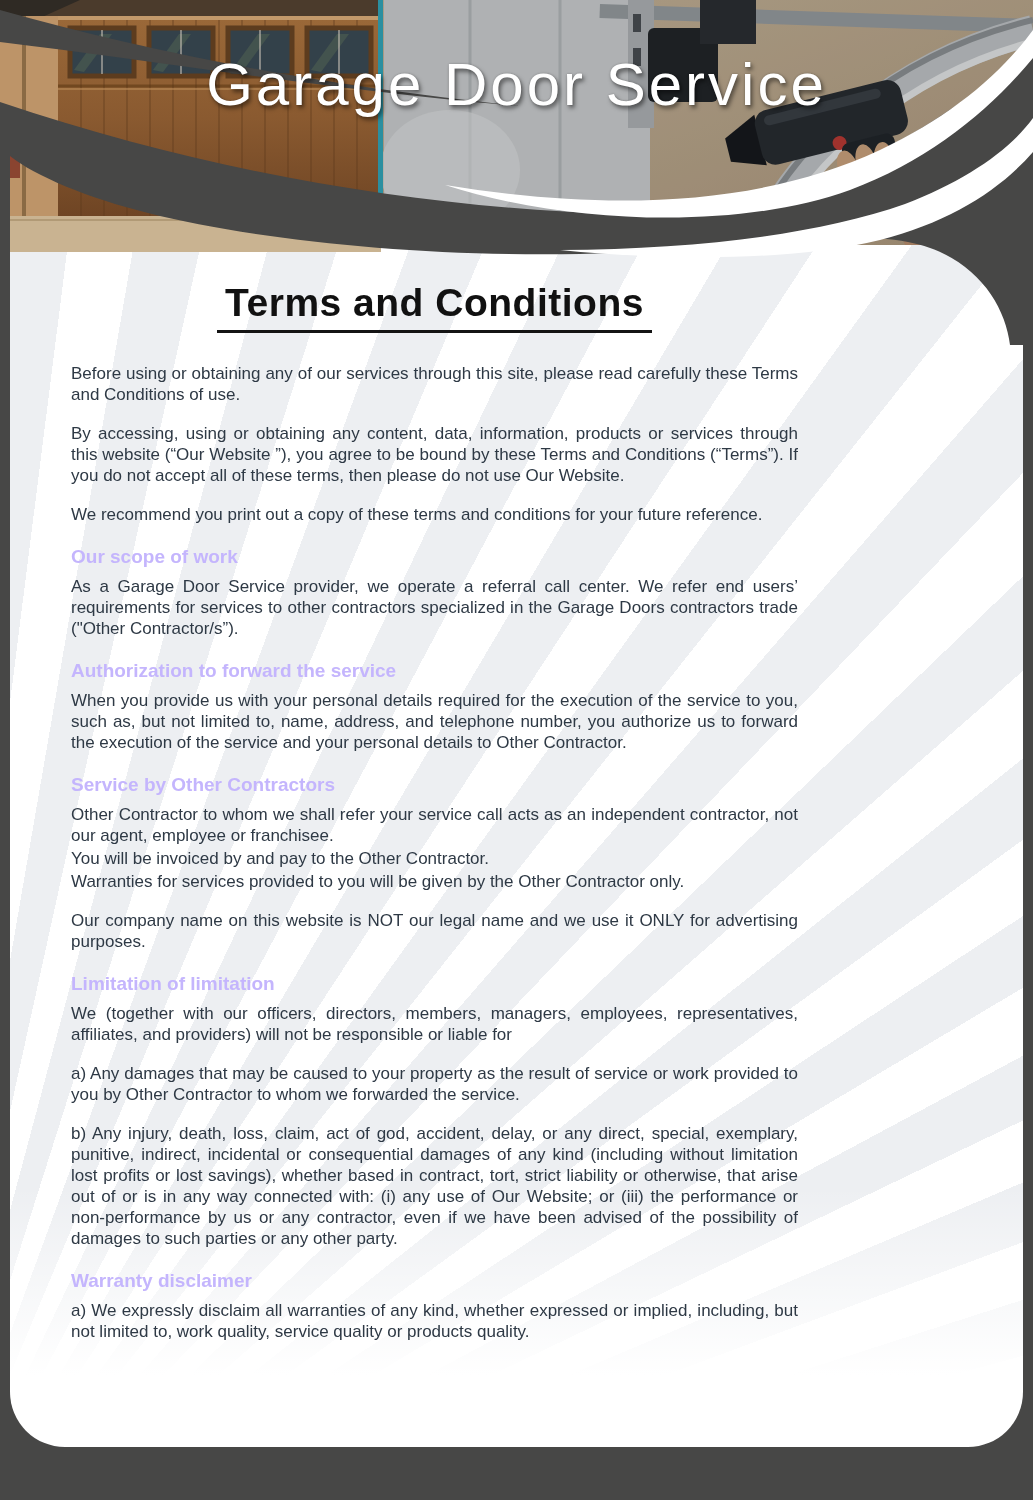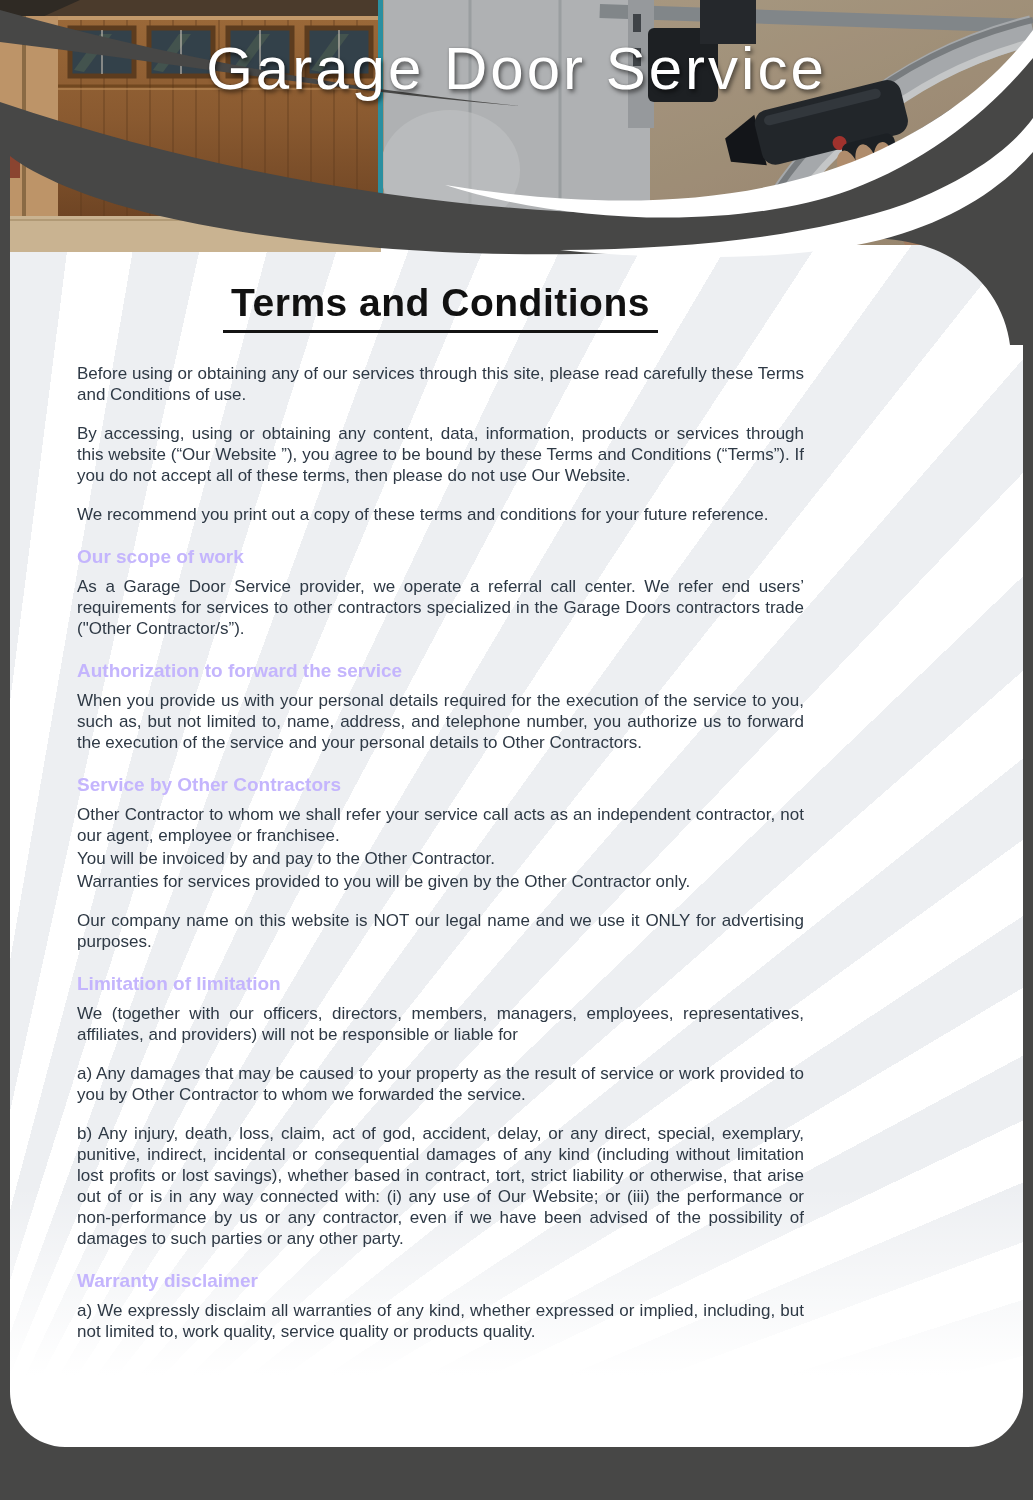--- a/index.html
+++ b/index.html
@@ -16,28 +16,28 @@
     background-image:
       linear-gradient(to bottom, rgba(255,255,255,0) 82%, #ffffff 95%),
       repeating-conic-gradient(from -24deg at -12% 115%, #ffffff 0deg 2.6deg, #edeff2 2.6deg 5.2deg);
     z-index:1;
   }
   .header-art{
     position:absolute;left:0;top:0;width:1033px;height:345px;z-index:3;
     display:block;
   }
   .site-title{
-    position:absolute;left:0;top:34px;width:1033px;z-index:4;
+    position:absolute;left:0;top:50px;width:1033px;z-index:4;
     text-align:center;color:#ffffff;
     font-size:60px;font-weight:400;letter-spacing:3px;
     text-shadow:2px 3px 4px rgba(0,0,0,0.5), 0 0 2px rgba(0,0,0,0.25);
     white-space:nowrap;
   }
   .content{
-    position:absolute;left:16px;top:0;width:840px;z-index:5;
+    position:absolute;left:10px;top:0;width:840px;z-index:5;
     box-sizing:border-box;
     padding:281px 52px 0 61px;
     color:#2e3945;font-size:17px;line-height:21px;text-align:justify;
   }
   .doc-title-wrap{text-align:center;margin:0 0 30px 0;}
   .doc-title{
     display:inline-block;font-size:39px;line-height:44px;font-weight:700;color:#111111;
     border-bottom:3px solid #141414;padding:0 8px 5px 8px;letter-spacing:0.5px;
   }
   .content p{margin:0 0 18px 0;}
@@ -189,21 +189,21 @@
   <p>By accessing, using or obtaining any content, data, information, products or services through this website (“Our Website ”), you agree to be bound by these Terms and Conditions (“Terms”). If you do not accept all of these terms, then please do not use Our Website.</p>
   <p>We recommend you print out a copy of these terms and conditions for your future reference.</p>
 
   <div class="section">
     <h3>Our scope of work</h3>
     <p>As a Garage Door Service provider, we operate a referral call center. We refer end users’ requirements for services to other contractors specialized in the Garage Doors contractors trade ("Other Contractor/s”).</p>
   </div>
 
   <div class="section">
     <h3>Authorization to forward the service</h3>
-    <p>When you provide us with your personal details required for the execution of the service to you, such as, but not limited to, name, address, and telephone number, you authorize us to forward the execution of the service and your personal details to Other Contractors.</p>
+    <p>When you provide us with your personal details required for the execution of the service to you, such as, but not limited to, name, address, and telephone number, you authorize us to forward the execution of the service and your personal details to Other Contractor.</p>
   </div>
 
   <div class="section">
     <h3>Service by Other Contractors</h3>
     <p class="tight">Other Contractor to whom we shall refer your service call acts as an independent contractor, not our agent, employee or franchisee.</p>
     <p class="tight">You will be invoiced by and pay to the Other Contractor.</p>
     <p>Warranties for services provided to you will be given by the Other Contractor only.</p>
     <p>Our company name on this website is NOT our legal name and we use it ONLY for advertising purposes.</p>
   </div>
 

